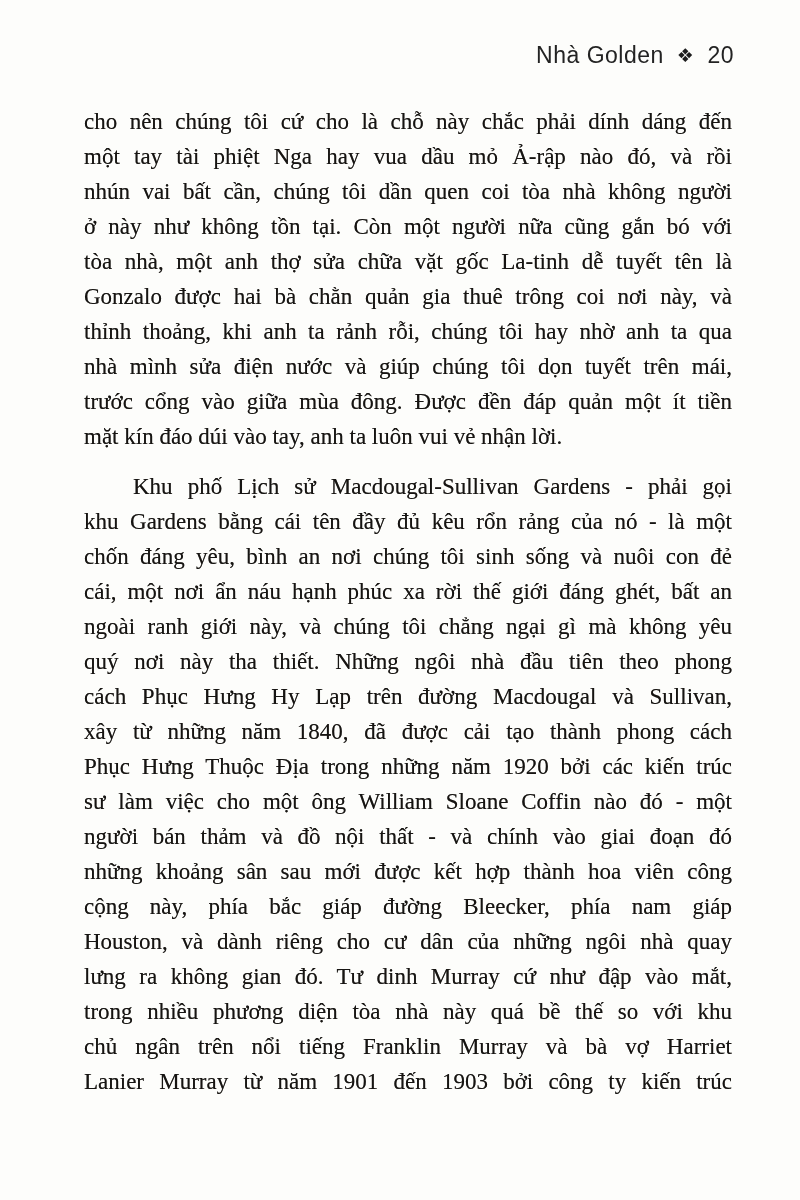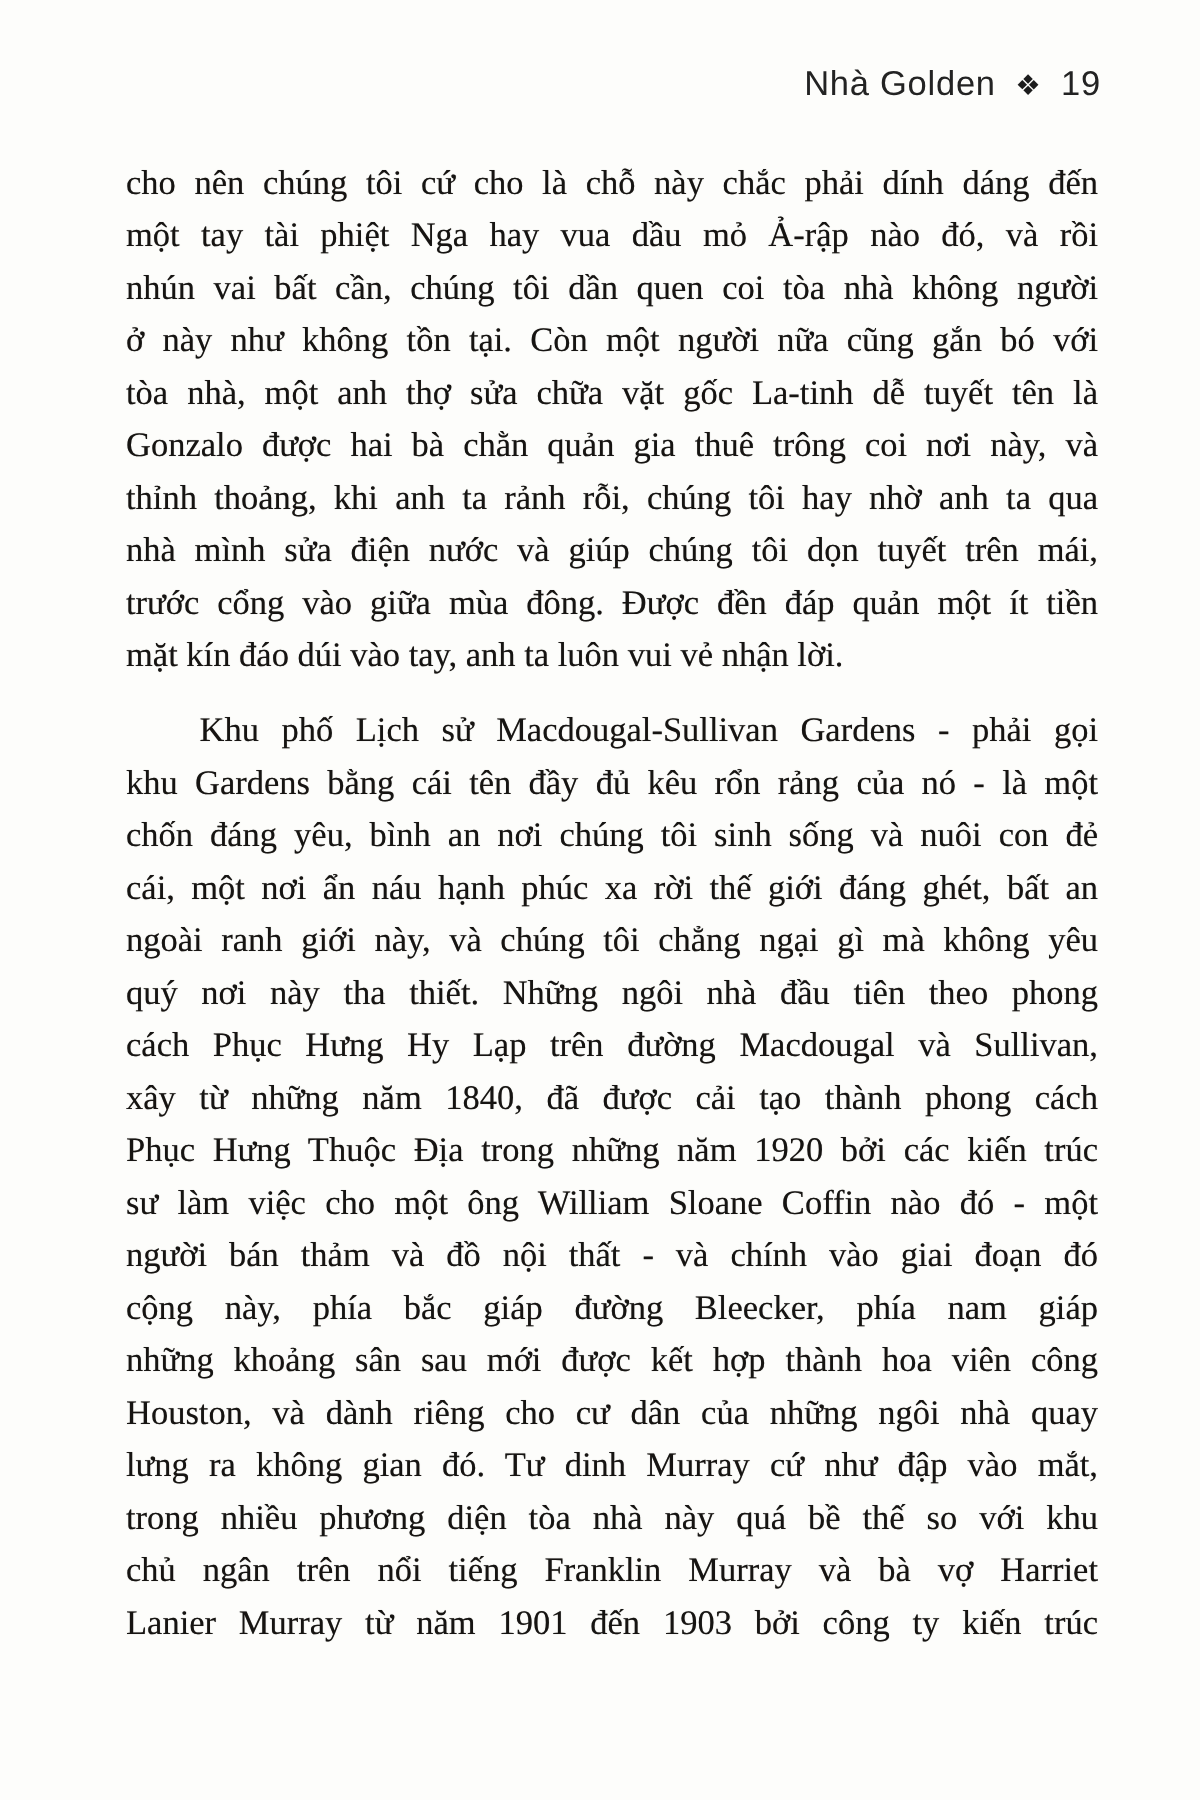--- a/index.html
+++ b/index.html
@@ -15,21 +15,21 @@
     background: #fdfdfb;
     color: #161412;
     font-family: "Liberation Serif", "DejaVu Serif", serif;
     overflow: hidden;
   }
   .running-header {
     position: absolute;
     top: 42px;
     right: 66px;
     display: flex;
-    align-items: flex-end;
+    align-items: center;
     gap: 13px;
     font-family: "Liberation Sans", "DejaVu Sans", sans-serif;
     font-size: 23px;
     color: #232323;
     letter-spacing: 0.5px;
   }
   .running-header .ornament {
     font-family: "DejaVu Sans", sans-serif;
     font-size: 19px;
     position: relative;
@@ -56,21 +56,21 @@
   .line.indent { text-indent: 49px; }
   .line.no-stretch { text-align-last: left; }
 </style>
 </head>
 <body>
 
 <div class="page">
   <div class="running-header">
     <span>Nhà Golden</span>
     <span class="ornament">❖</span>
-    <span>19</span>
+    <span>20</span>
   </div>
 
   <div class="page-body">
       <div class="para">
         <div class="line">cho nên chúng tôi cứ cho là chỗ này chắc phải dính dáng đến</div>
         <div class="line">một tay tài phiệt Nga hay vua dầu mỏ Ả-rập nào đó, và rồi</div>
         <div class="line">nhún vai bất cần, chúng tôi dần quen coi tòa nhà không người</div>
         <div class="line">ở này như không tồn tại. Còn một người nữa cũng gắn bó với</div>
         <div class="line">tòa nhà, một anh thợ sửa chữa vặt gốc La-tinh dễ tuyết tên là</div>
         <div class="line">Gonzalo được hai bà chằn quản gia thuê trông coi nơi này, và</div>
@@ -84,22 +84,22 @@
         <div class="line">khu Gardens bằng cái tên đầy đủ kêu rổn rảng của nó - là một</div>
         <div class="line">chốn đáng yêu, bình an nơi chúng tôi sinh sống và nuôi con đẻ</div>
         <div class="line">cái, một nơi ẩn náu hạnh phúc xa rời thế giới đáng ghét, bất an</div>
         <div class="line">ngoài ranh giới này, và chúng tôi chẳng ngại gì mà không yêu</div>
         <div class="line">quý nơi này tha thiết. Những ngôi nhà đầu tiên theo phong</div>
         <div class="line">cách Phục Hưng Hy Lạp trên đường Macdougal và Sullivan,</div>
         <div class="line">xây từ những năm 1840, đã được cải tạo thành phong cách</div>
         <div class="line">Phục Hưng Thuộc Địa trong những năm 1920 bởi các kiến trúc</div>
         <div class="line">sư làm việc cho một ông William Sloane Coffin nào đó - một</div>
         <div class="line">người bán thảm và đồ nội thất - và chính vào giai đoạn đó</div>
+        <div class="line">những khoảng sân sau mới được kết hợp thành hoa viên công</div>
         <div class="line">cộng này, phía bắc giáp đường Bleecker, phía nam giáp</div>
-        <div class="line">những khoảng sân sau mới được kết hợp thành hoa viên công</div>
         <div class="line">Houston, và dành riêng cho cư dân của những ngôi nhà quay</div>
         <div class="line">lưng ra không gian đó. Tư dinh Murray cứ như đập vào mắt,</div>
         <div class="line">trong nhiều phương diện tòa nhà này quá bề thế so với khu</div>
         <div class="line">chủ ngân trên nổi tiếng Franklin Murray và bà vợ Harriet</div>
         <div class="line">Lanier Murray từ năm 1901 đến 1903 bởi công ty kiến trúc</div>
       </div>
     </div>
 </div>
 
 </body></html>

